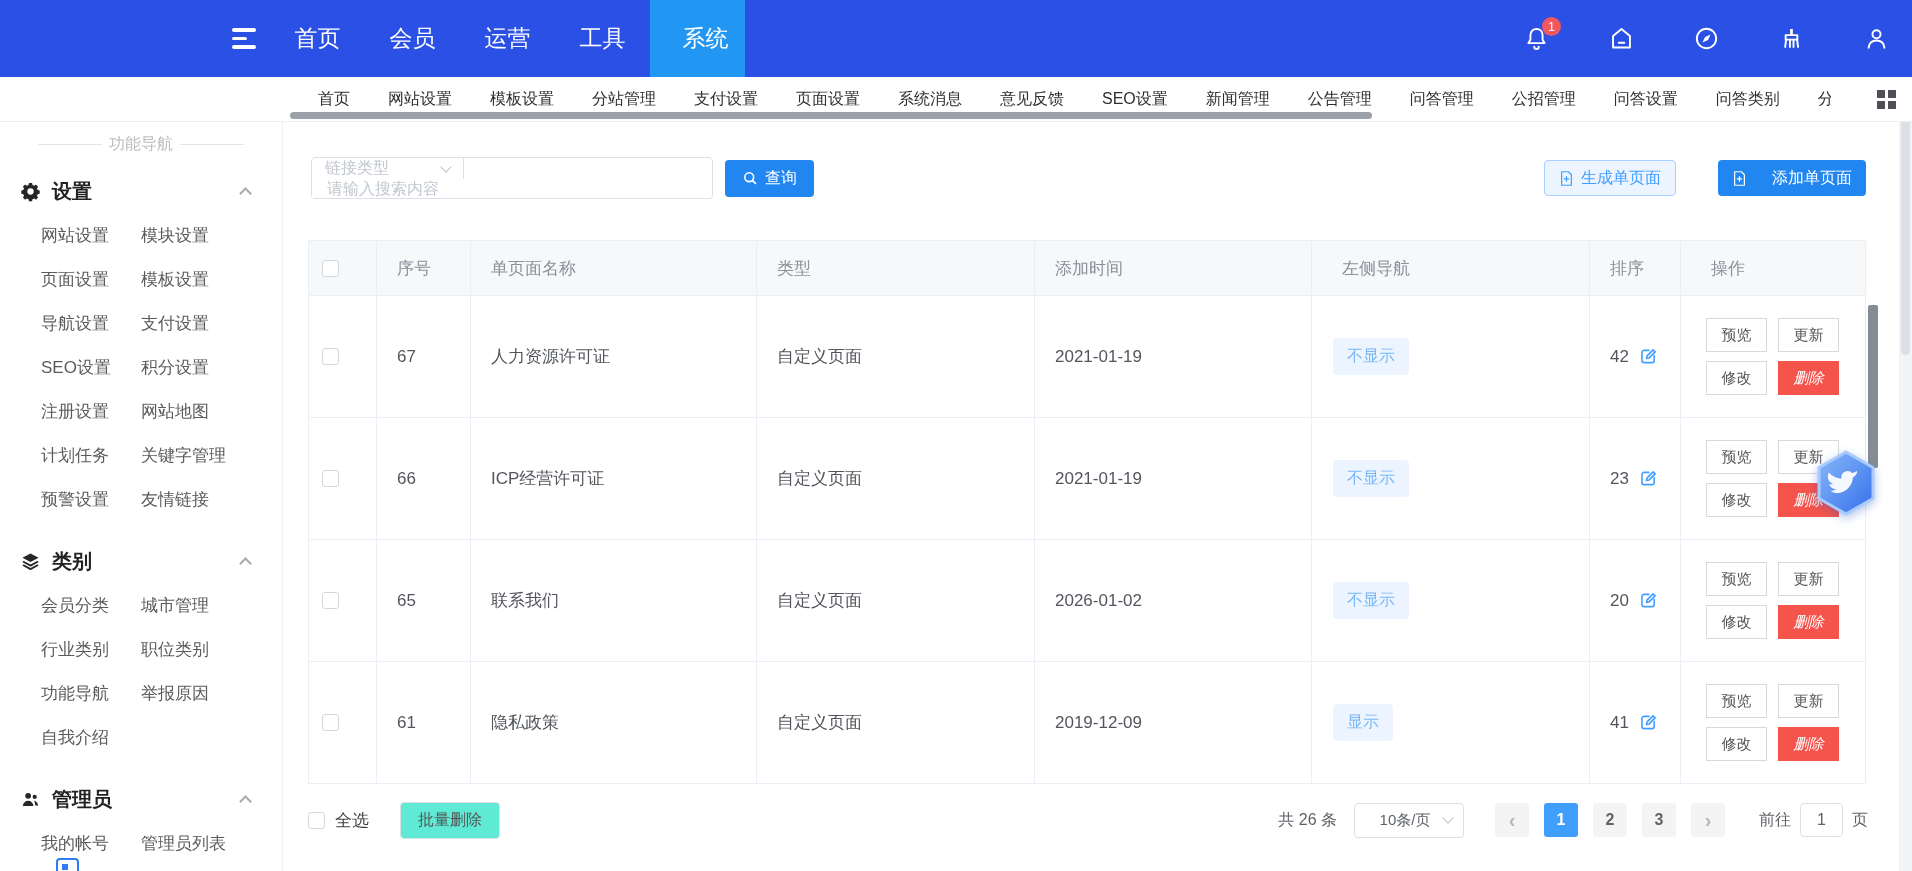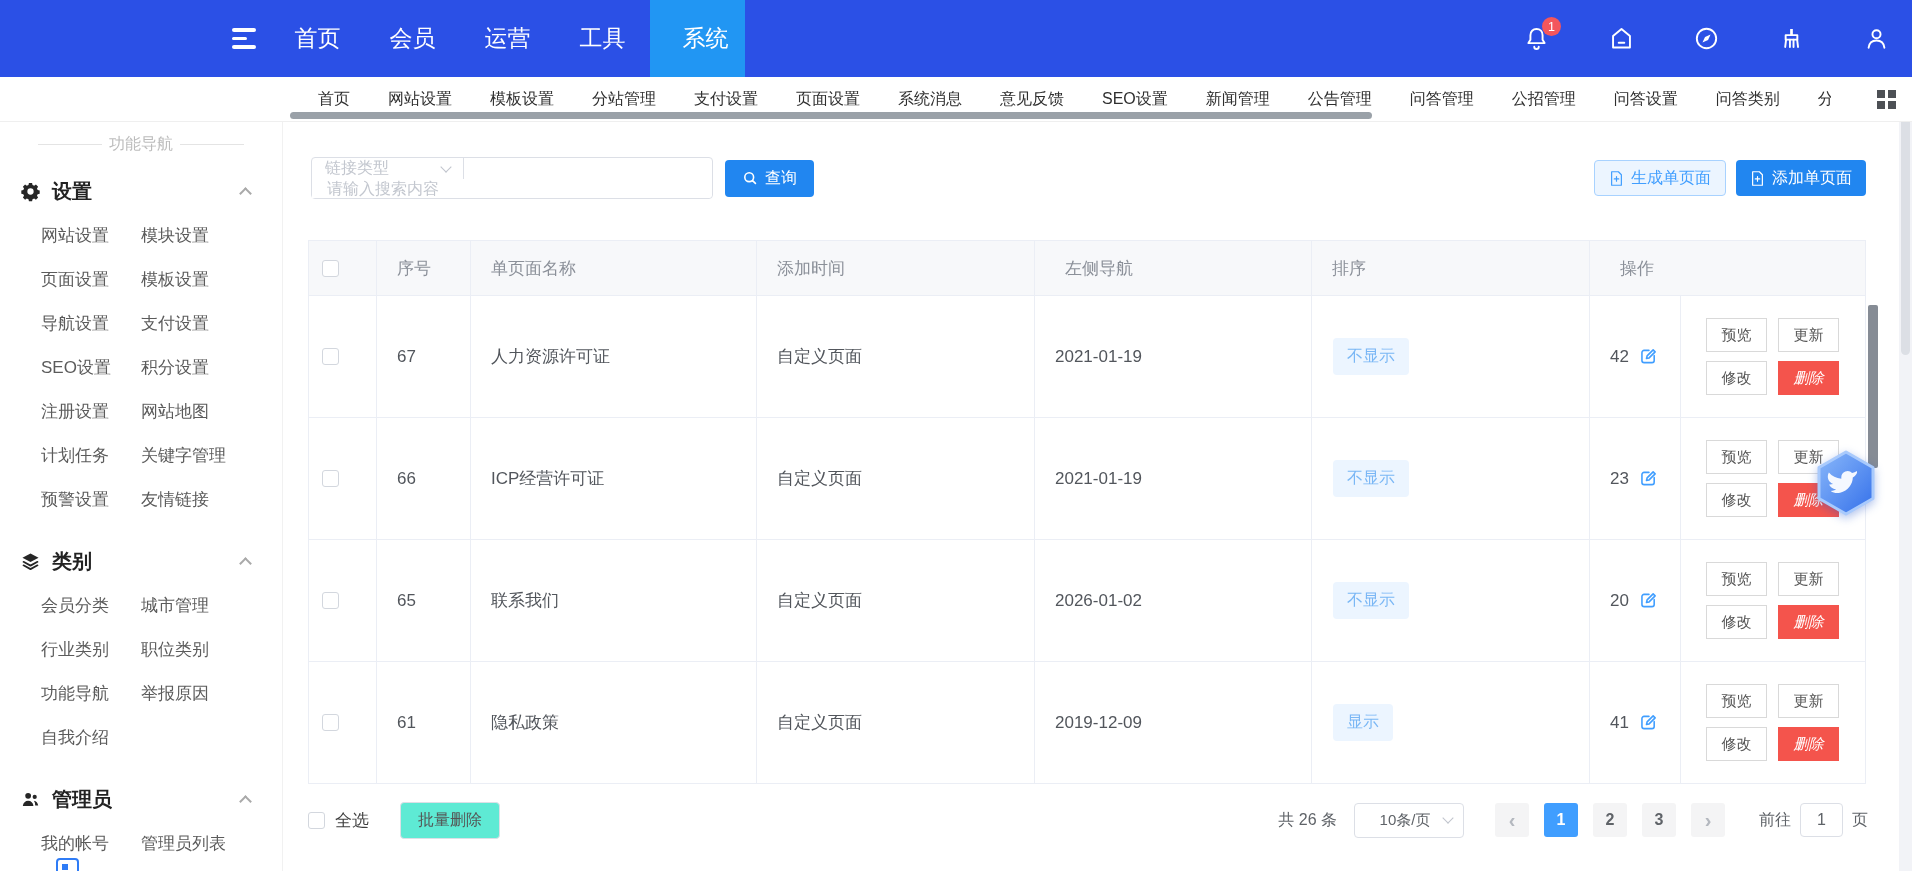--- a/index.html
+++ b/index.html
@@ -63,21 +63,21 @@
                         font-family:inherit; border-radius:0 4px 4px 0; }
   .filter-group input::placeholder { color:#c3c7cf; }
   .search-btn { margin-left:12px; height:37px; padding:10px 17px; background:#2186f0; color:#fff; border:none;
                 border-radius:4px; font-size:16px; display:flex; align-items:center; gap:7px; cursor:pointer; font-family:inherit; }
   .search-btn svg { width:16px; height:16px; stroke:#fff; fill:none; stroke-width:2; stroke-linecap:round; }
 
   .toolbar-right { position:absolute; top:38px; right:46px; display:flex; gap:10px; }
   .btn-plain { height:36px; padding:0 14px; background:#ecf5ff; border:1px solid #a8d2ff; color:#409eff;
                border-radius:4px; font-size:16px; display:flex; align-items:center; gap:7px; cursor:pointer; font-family:inherit; }
   .btn-primary { height:36px; padding:0 14px; background:#2186f0; border:none; color:#fff;
-                 border-radius:4px; font-size:16px; display:flex; align-items:center; gap:7px; cursor:pointer; font-family:inherit; }
+                 border-radius:4px; font-size:16px; display:flex; align-items:center; gap:25px; cursor:pointer; font-family:inherit;margin-left:32px; }
   .doc-ic { width:15px; height:17px; fill:none; stroke-width:1.6; stroke-linecap:round; stroke-linejoin:round; }
 
   
   .table-card { position:absolute; left:24px; top:118px; width:1558px; }
   .t-head,.t-row { display:grid; grid-template-columns:68px 94px 286px 278px 277px 278px 91px 1fr; }
   .t-head { height:56px; background:#f7f8fa; border:1px solid #ebeef5; font-size:17px; color:#8b9099; }
   .t-row { height:122px; border:1px solid #ebeef5; border-top:none; font-size:17px; color:#52565c; background:#fff; }
   .td,.th { display:flex; align-items:center; padding-left:20px; border-right:1px solid #ebeef5; overflow:hidden; }
   .td:last-child,.th:last-child { border-right:none; }
   .th.pad30,.td.pad30 { padding-left:30px; }
@@ -301,20 +301,21 @@
     </button>
   </div>
 
   <div class="table-card">
     <div class="t-head">
       <div class="th th-check">
           <span class="cb"></span>
         </div>
       <div class="th">序号</div>
       <div class="th">单页面名称</div>
+      <div class="th">类型</div>
       <div class="th">添加时间</div>
       <div class="th pad30">左侧导航</div>
       <div class="th">排序</div>
       <div class="th pad30">操作</div>
     </div>
 
     <div class="t-body">
 
         <div class="t-row">
           <div class="td td-check">

